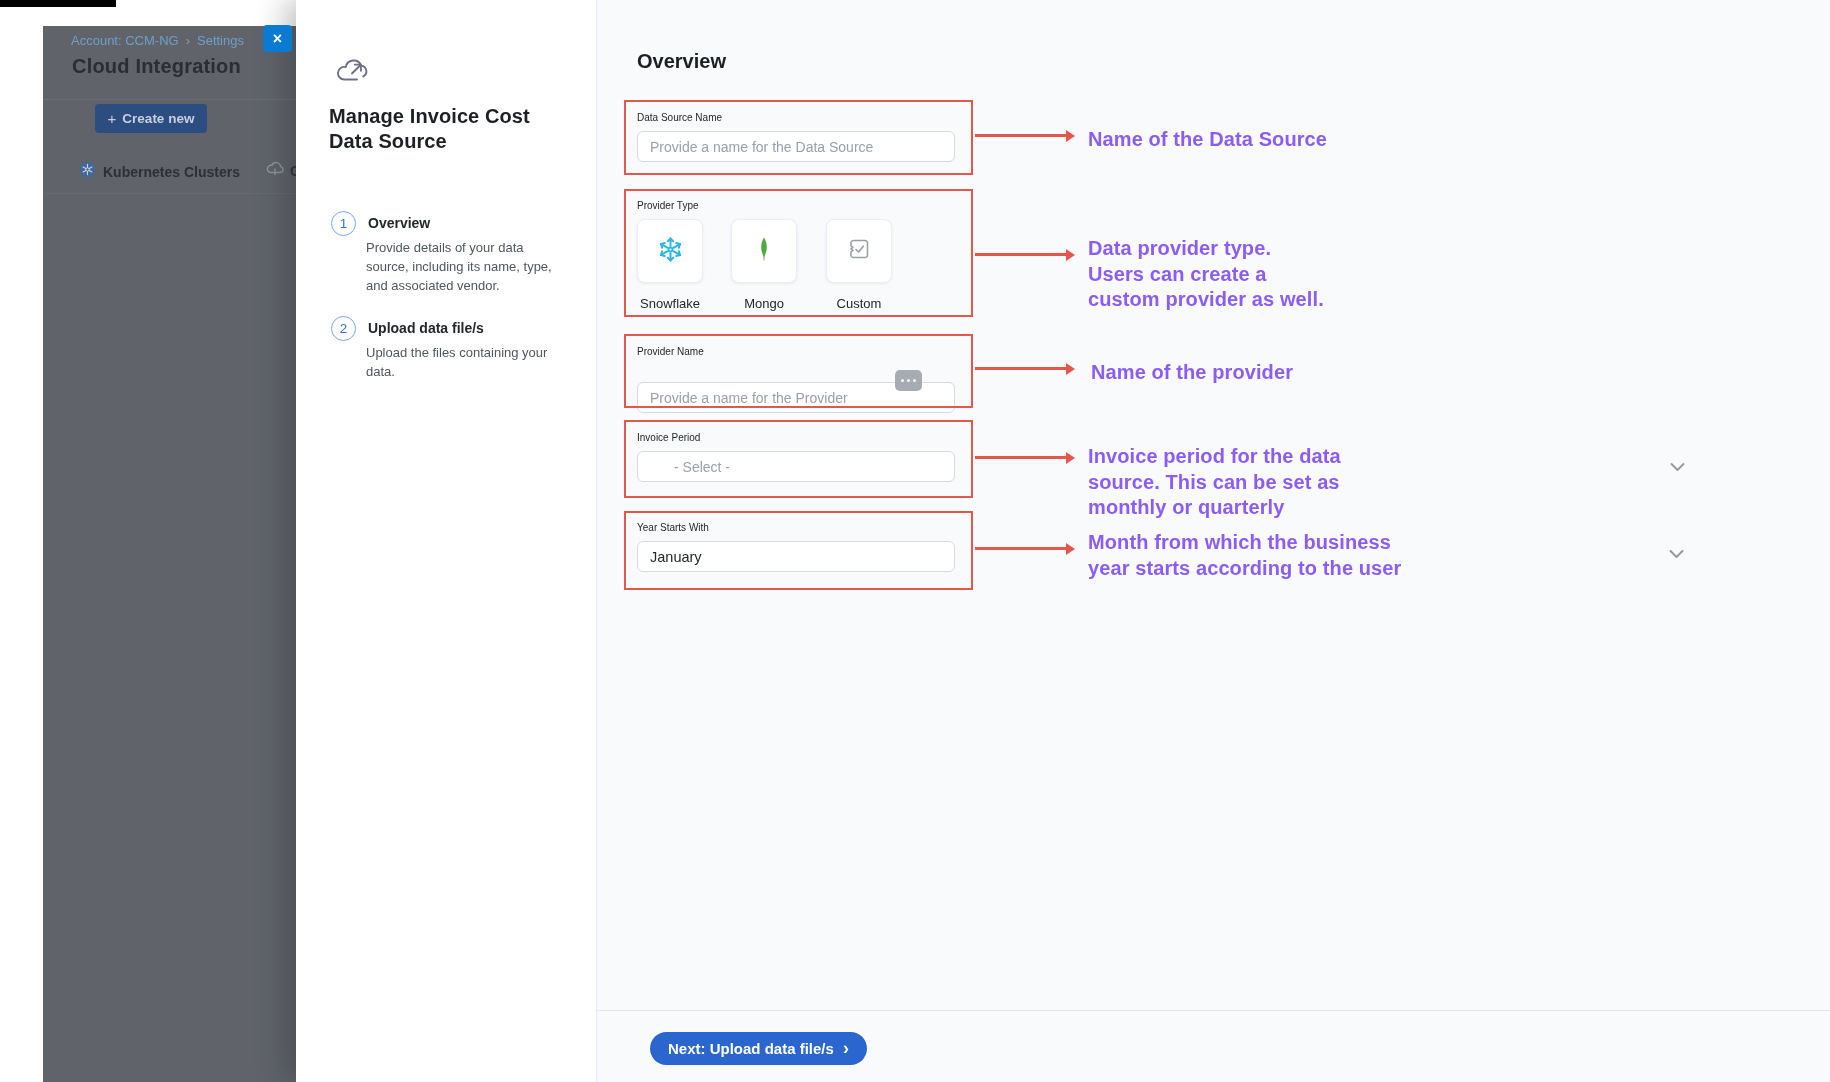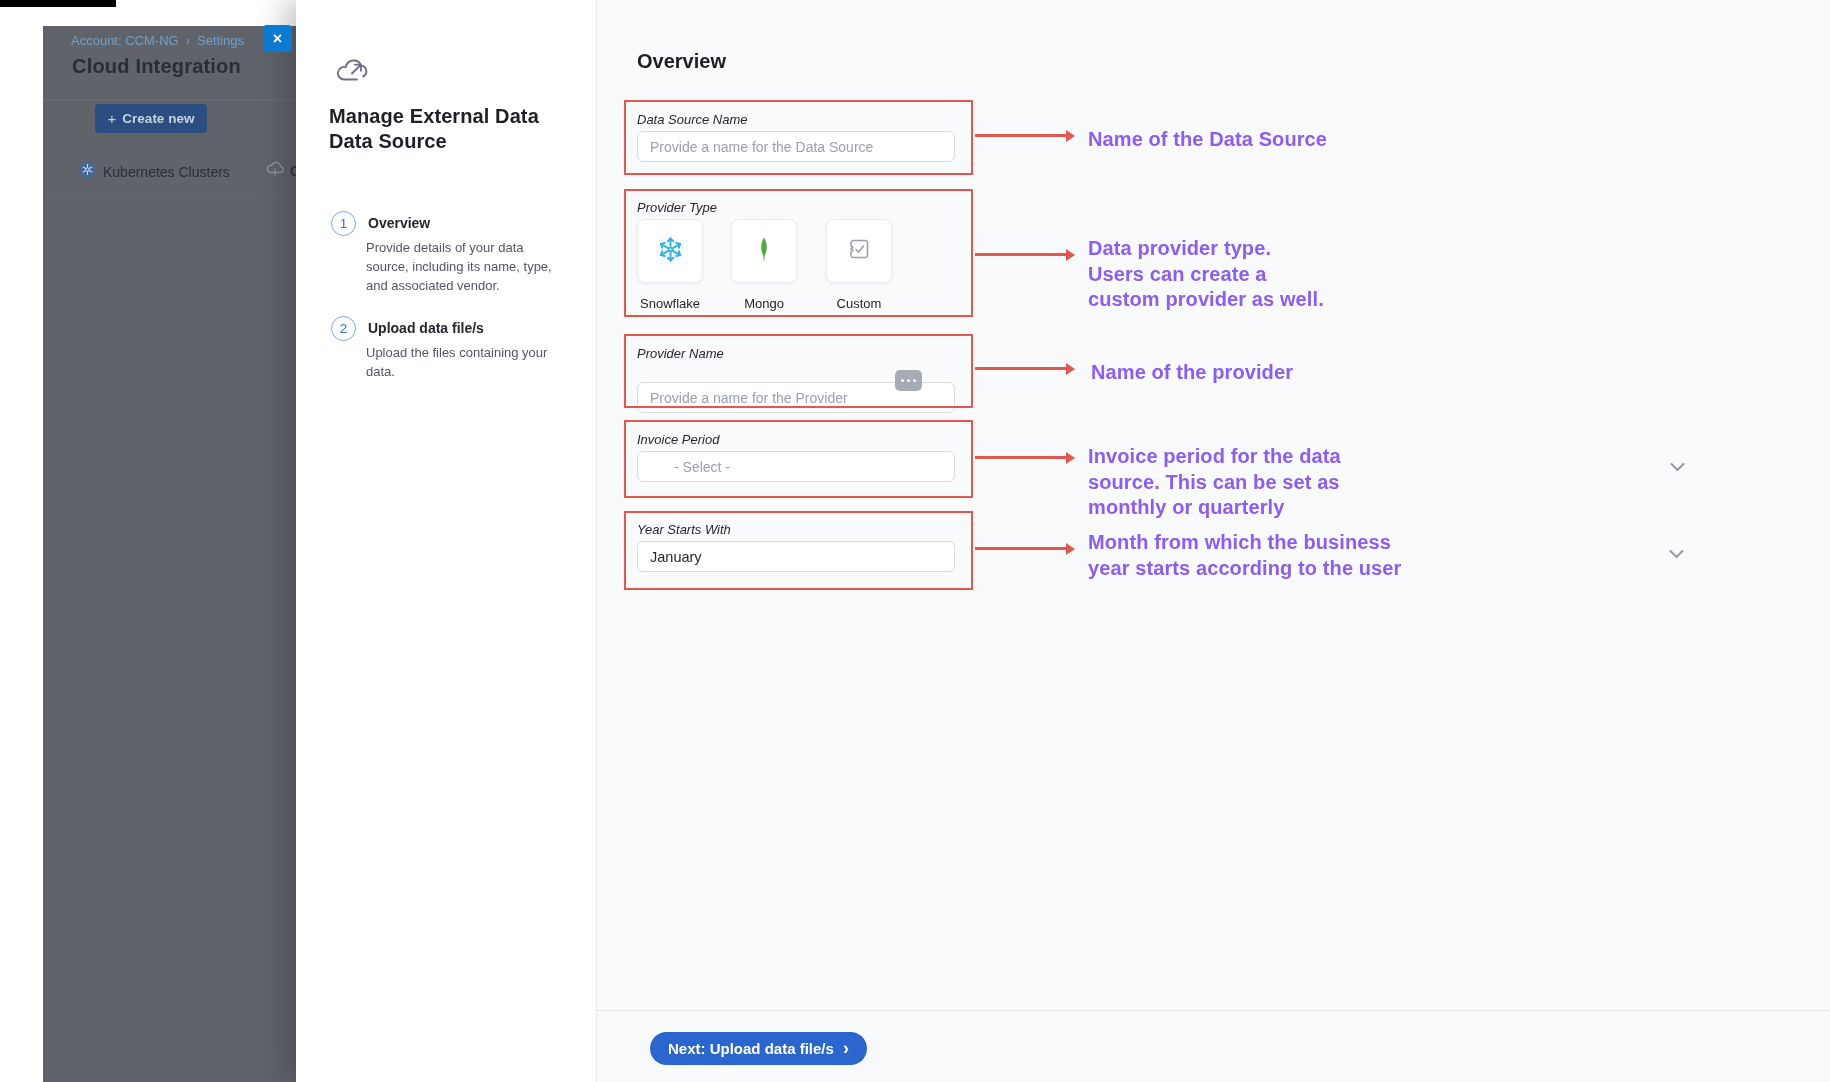--- a/index.html
+++ b/index.html
@@ -17,21 +17,21 @@
   .bg-title { position:absolute; left:29px; top:29px; font-size:20px; font-weight:bold; color:#2a2e33; letter-spacing:.2px; }
   .bg-div1 { position:absolute; left:0; top:73px; width:100%; height:1px; background:#74787d; opacity:.55; }
   .btn-create { position:absolute; left:52px; top:78px; width:112px; height:29px; background:#2b4d80;
                 border:none; border-radius:4px; color:#c6d1e0; font-size:13.5px; font-weight:bold;
                 display:flex; align-items:center; justify-content:center; gap:6px; cursor:pointer;
                 font-family:inherit; }
   .btn-create .plus { font-size:15px; font-weight:normal; }
   .tab-row { position:absolute; left:0; top:133px; width:100%; height:34px; }
   .bg-div2 { position:absolute; left:0; top:167px; width:100%; height:1px; background:#6b6f74; opacity:.5; }
   .tab-k8s { position:absolute; left:36px; top:2px; display:flex; align-items:center; gap:7px; cursor:pointer; }
-  .tab-k8s .lbl { font-size:14px; font-weight:normal; color:#2c3034; }
+  .tab-k8s .lbl { font-size:14px; font-weight:bold; color:#2c3034; }
   .tab-cloud { position:absolute; left:222px; top:1px; display:flex; align-items:center; gap:5px; cursor:pointer; }
   .tab-cloud .lbl { font-size:14px; font-weight:bold; color:#32363a; }
   .close-btn { position:absolute; left:263px; top:25px; width:29px; height:27px; background:#0b7ad1;
                border:none; border-radius:4px; color:#fff; font-size:16px; font-weight:bold;
                display:flex; align-items:center; justify-content:center; cursor:pointer; z-index:30; font-family:inherit; }
 
   
   .modal { position:absolute; left:296px; top:0; width:1534px; height:1082px; background:#ffffff;
            box-shadow:-10px 0 28px rgba(20,24,30,.28); }
   .modal-main-bg { position:absolute; left:300px; top:0; right:0; bottom:0; background:#f9fafc; }
@@ -43,21 +43,21 @@
   .side-title { position:absolute; left:33px; top:104px; width:235px; font-size:20px; font-weight:bold;
                 color:#1d2125; line-height:1.27; letter-spacing:.1px; }
   .step-circle { position:absolute; width:25px; height:25px; border:1.5px solid #79a7ec; border-radius:50%;
                  color:#3173d8; font-size:13.5px; display:flex; align-items:center; justify-content:center;
                  background:#fff; }
   .step-title { position:absolute; font-size:14px; font-weight:bold; color:#23272c; }
   .step-desc { position:absolute; width:192px; font-size:13px; color:#51565f; line-height:1.45; }
 
   
   .main-heading { position:absolute; left:637px; top:50px; font-size:20px; font-weight:bold; color:#1b1f24; }
-  .field-label { position:absolute; font-size:13px; color:#23272c;font-style:italic; }
+  .field-label { position:absolute; font-size:10px; color:#23272c; }
   .tb { position:absolute; width:318px; height:31px; background:#fff; border:1px solid #d8dae0;
         border-radius:6px; font-size:14px; color:#23272c; padding:0 12px; font-family:inherit; }
   .tb::placeholder { color:#9aa0aa; opacity:1; }
   .selectbox { position:absolute; width:318px; height:31px; background:#fff; border:1px solid #d8dae0;
                border-radius:6px; font-size:14px; display:flex; align-items:center; padding:0 12px; cursor:pointer; }
   .selectbox.placeholder { color:#9aa0aa; }
   .selectbox.value { color:#23272c; font-size:14.5px; }
 
   .card { position:absolute; width:66px; height:64px; background:#fff; border:1px solid #eceef2;
           border-radius:8px; box-shadow:0 1px 3px rgba(40,48,60,.08); display:flex; align-items:center;
@@ -140,21 +140,21 @@
     <div class="v-div"></div>
 
     <div class="side">
       <div class="cloud-export">
         <svg width="34" height="30" viewBox="0 0 34 30">
           <path d="M23 23.5 H10.5 a6.3 6.3 0 1 1 1.3-12.4 A8 8 0 0 1 27.2 9.8 a5.6 5.6 0 0 1 2 10.6" fill="none" stroke="#6e7087" stroke-width="1.9" stroke-linecap="round" stroke-linejoin="round"></path>
           <line x1="18" y1="17.5" x2="26.5" y2="9" stroke="#6e7087" stroke-width="1.9" stroke-linecap="round"></line>
           <polyline points="20.8,8.6 26.9,8.6 26.9,14.7" fill="none" stroke="#6e7087" stroke-width="1.9" stroke-linecap="round" stroke-linejoin="round"></polyline>
         </svg>
       </div>
-      <div class="side-title">Manage External Data Data Source</div>
+      <div class="side-title">Manage Invoice Cost Data Source</div>
 
       <div class="step-circle" style="left:35px; top:211px;">
         <span>1</span>
       </div>
       <div class="step-title" style="left:72px; top:215px;">Overview</div>
       <div class="step-desc" style="left:70px; top:239px;">Provide details of your data source, including its name, type, and associated vendor.</div>
 
       <div class="step-circle" style="left:35px; top:316px;">
         <span>2</span>
       </div>

